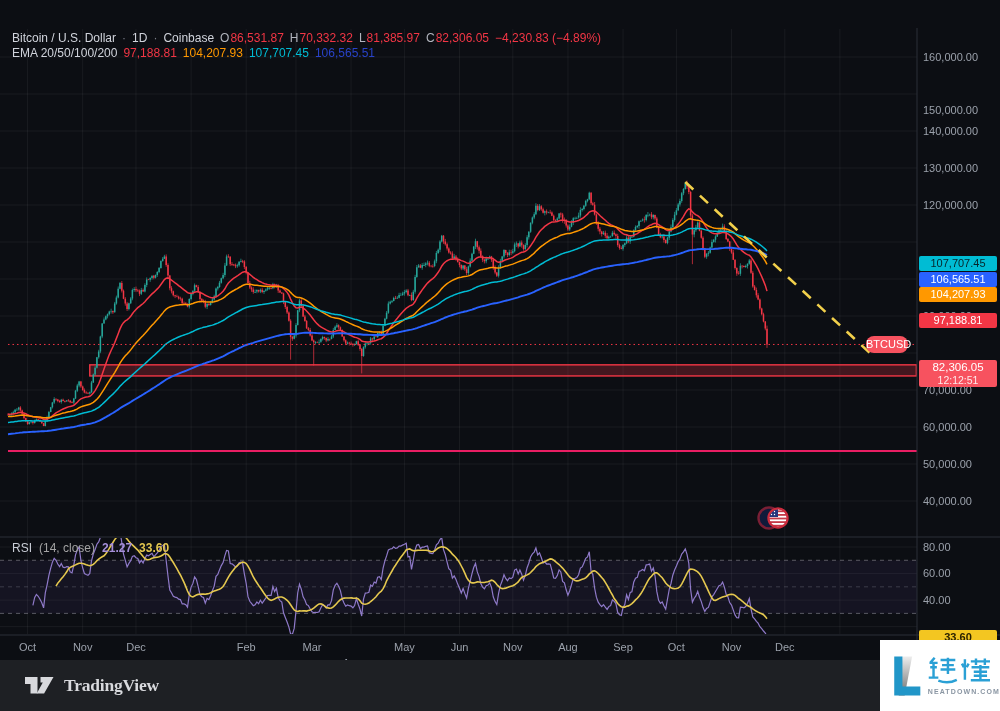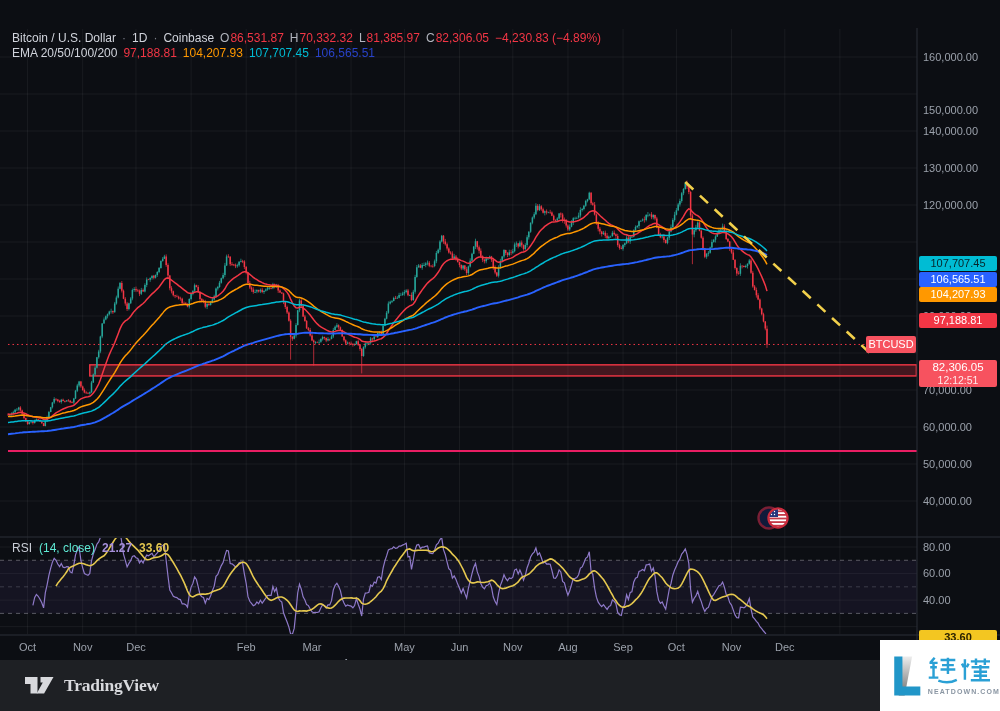--- a/index.html
+++ b/index.html
@@ -31,22 +31,22 @@
   .badge { position:absolute; left:2px; right:3px; height:15px; line-height:15px; font-size:11px;
            text-align:center; border-radius:2px; font-weight:400; z-index:4; }
   .badge-cyan   { background:#00bcd4; color:#06262b; top:228px; }
   .badge-blue   { background:#2962ff; color:#fff;    top:244px; }
   .badge-orange { background:#ff9800; color:#fff;    top:259px; }
   .badge-red    { background:#f23645; color:#fff;    top:285px; }
   #last-badge { position:absolute; left:2px; right:3px; top:332px; height:27px; background:#f7525f;
                 border-radius:2px; text-align:center; z-index:5; }
   #last-badge .lp { color:#fff; font-size:11.5px; line-height:14px; }
   #last-badge .cd { color:rgba(255,255,255,.88); font-size:10.5px; line-height:12px; }
-  #sym-label { position:absolute; left:866px; top:336px; width:50px; height:17px; background:#f7525f;
-               color:#fff; font-size:11px; line-height:17px; text-align:center; border-radius:2px; z-index:5; }
+  #sym-label { position:absolute; left:866px; top:336px; width:42px; height:17px; background:#f7525f;
+               color:#fff; font-size:11px; line-height:17px; text-align:center; border-radius:8px; z-index:5; }
 
   
   #rsi-legend { position:absolute; left:12px; top:541px; z-index:4; display:flex; gap:7px;
                 font-size:12px; color:#c9cdd6; align-items:center; }
   #rsi-legend .v1 { color:#a58fd8; font-weight:700; }
   #rsi-legend .v2 { color:#e5c84f; font-weight:700; }
   .badge-yellow { background:#f3c621; color:#2b2200; top:602px; font-weight:700; }
   .badge-purple { background:#8561c5; color:#fff; top:619px; font-weight:700; }
 
   
@@ -202,21 +202,21 @@
       <div class="ptick" style="top: 466.5px;">40,000.00</div>
       <div class="ptick" style="top: 512.5px;">80.00</div>
       <div class="ptick" style="top: 539.05px;">60.00</div>
       <div class="ptick" style="top: 565.6px; text-align: center;">40.00</div>
     </div>
 
   <div id="sym-label">BTCUSD</div>
 
   <div id="rsi-legend">
     <span>RSI</span>
-    <span style="color:#5eead4">(14, close)</span>
+    <span style="color:#a3a3a3">(14, close)</span>
     <span class="v1">21.27</span>
     <span class="v2">33.60</span>
   </div>
 
   <div id="time-axis">
       <div class="ttick" style="left: 27.5536px;">Oct</div>
       <div class="ttick" style="left: 82.6592px;">Nov</div>
       <div class="ttick" style="left: 135.987px;">Dec</div>
       <div class="ttick bold" style="left: 191.093px;">2025</div>
       <div class="ttick" style="left: 246.198px; text-align: right;">Feb</div>

